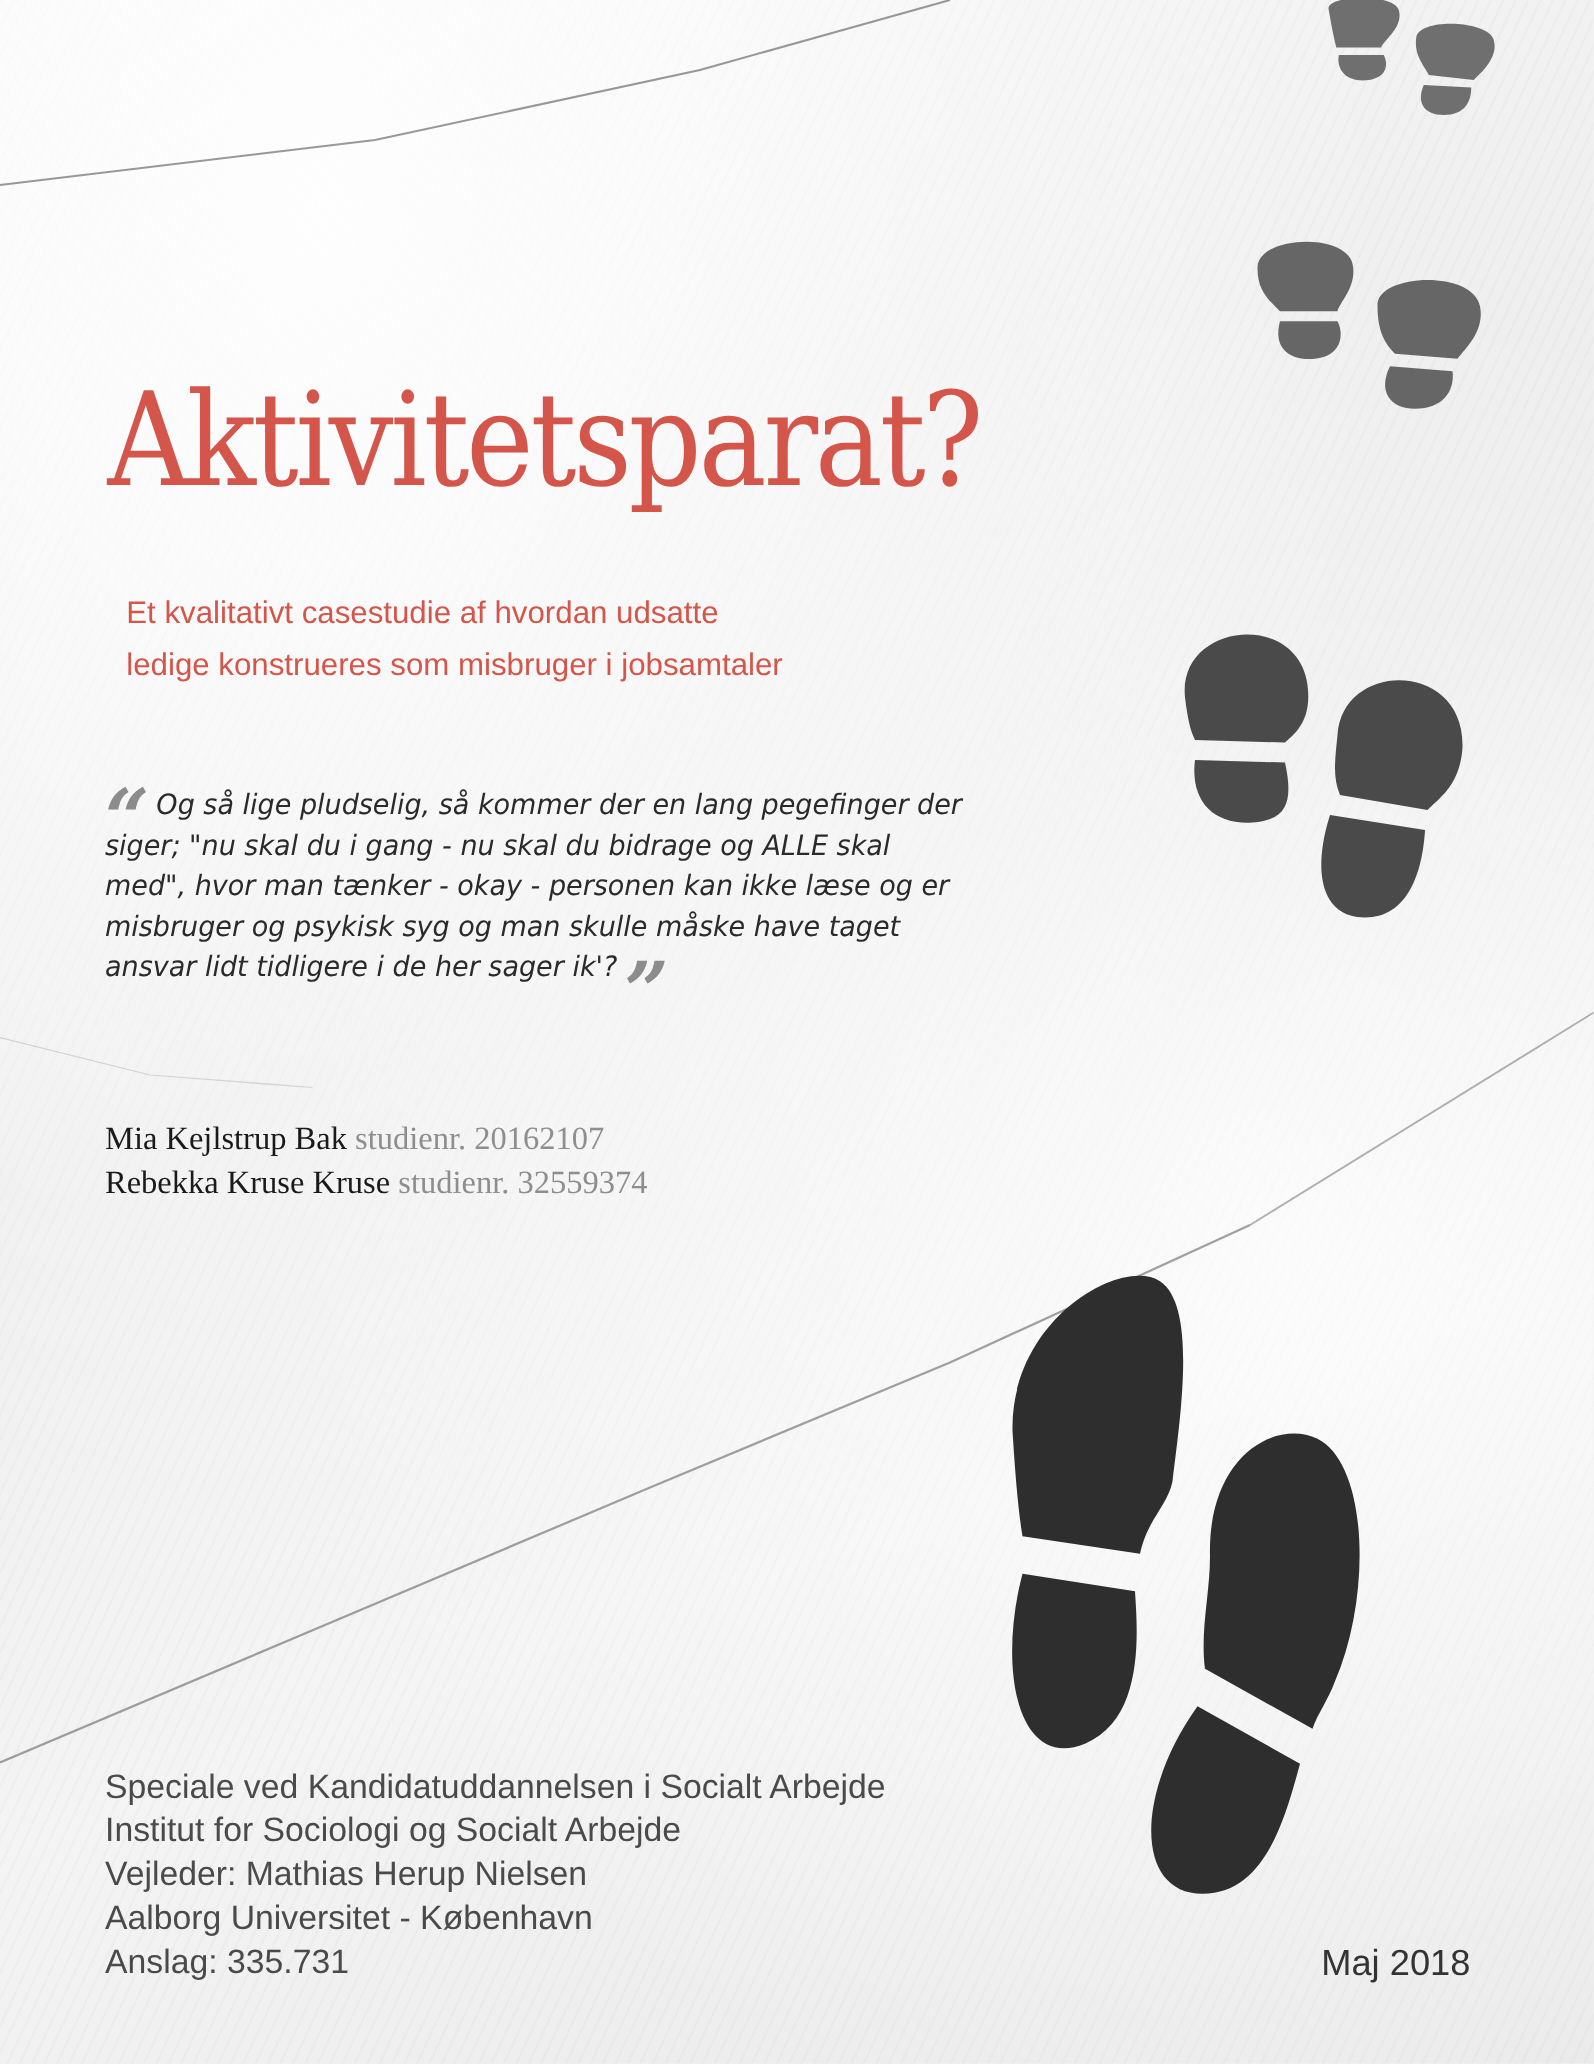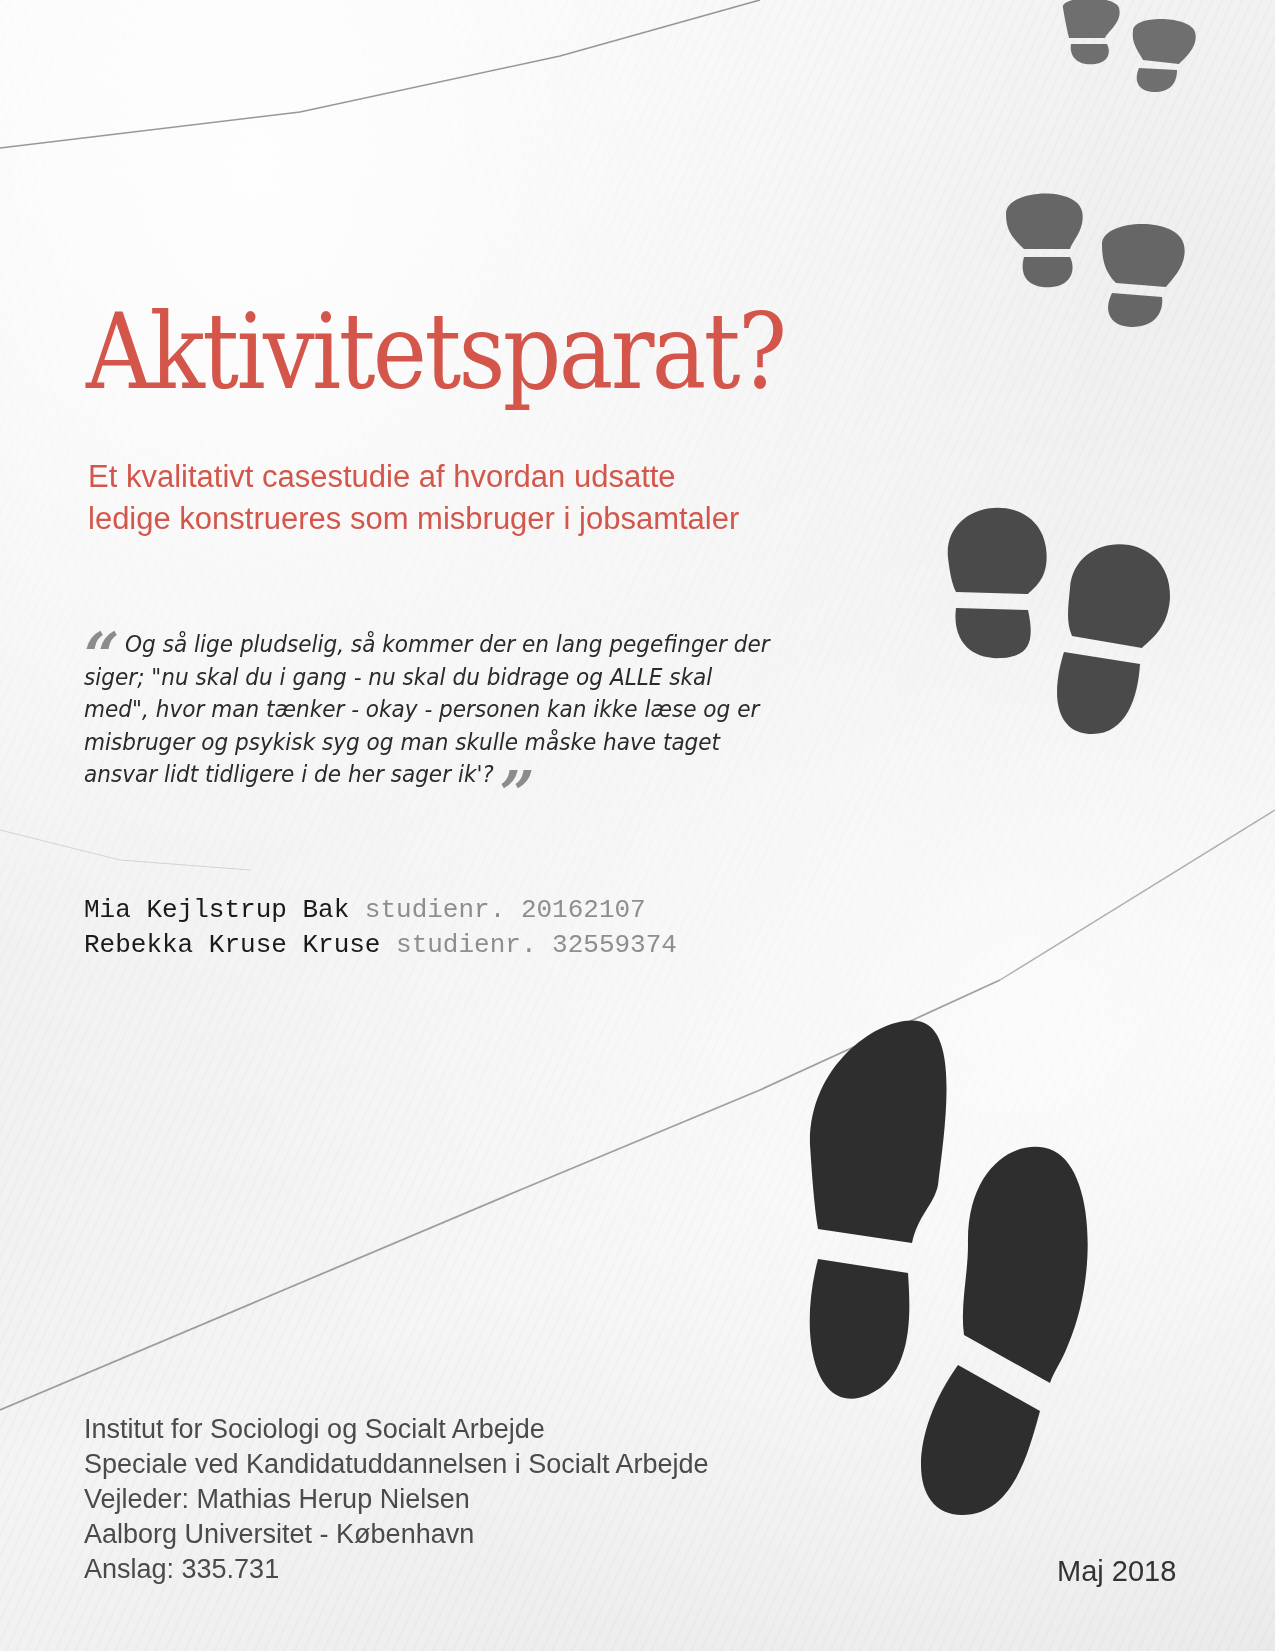--- a/index.html
+++ b/index.html
@@ -20,37 +20,37 @@
     .title {
       position: absolute; left: 86px; top: 292px;
       font-family: "DejaVu Serif", serif;
       font-size: 104px; line-height: 120px; letter-spacing: -3px;
       color: #d4564a; transform: scaleX(0.88); transform-origin: left top;
       margin: 0; font-weight: normal; white-space: nowrap;
     }
     .subtitle {
       position: absolute; left: 84px; top: 452px; width: 820px;
       font-family: "Liberation Sans", sans-serif;
-      font-size: 31px; line-height: 42px; color: #d4564a; margin: 4px; font-weight: normal;
+      font-size: 25px; line-height: 42px; color: #d4564a; margin: 17px; font-weight: normal;
     }
     .quote {
       position: absolute; left: 84px; top: 628px; width: 790px;
       font-family: "DejaVu Sans", sans-serif; font-style: italic;
       font-size: 22.5px; line-height: 32.5px; color: #2a2a2a;
       transform: scaleX(0.96); transform-origin: left top;
     }
     .qmark {
       font-family: "DejaVu Serif", serif; font-style: italic; font-weight: bold;
       color: #8c8c8c; font-size: 64px; line-height: 0; vertical-align: -22px;
     }
     .qmark.open { margin-right: 6px; vertical-align: -26px; }
     .qmark.close { margin-left: 6px; vertical-align: -34px; }
     .authors {
       position: absolute; left: 84px; top: 893px;
-      font-family: Liberation Mono, monospace; font-size: 26px; line-height: 35px;
+      font-family: Liberation Serif, serif; font-size: 26px; line-height: 35px;
     }
     .author-name { color: #1a1a1a; }
     .author-id { color: #8e8e8e; }
     .footer {
       position: absolute; left: 84px; top: 1412px;
       font-family: "Liberation Sans", sans-serif; font-size: 27px; line-height: 35px;
       color: #4a4a4a; font-weight: 300;
     }
     .date {
       position: absolute; left: 1057px; top: 1555px;
@@ -136,20 +136,20 @@
     <span class="author-name">Mia Kejlstrup Bak</span>
     <span class="author-id">studienr. 20162107</span>
   </div>
   <div>
     <span class="author-name">Rebekka Kruse Kruse</span>
     <span class="author-id">studienr. 32559374</span>
   </div>
 </div>
 
 <div class="footer">
+  <div>Speciale ved Kandidatuddannelsen i Socialt Arbejde</div>
   <div>Institut for Sociologi og Socialt Arbejde</div>
-  <div>Speciale ved Kandidatuddannelsen i Socialt Arbejde</div>
   <div>Vejleder: Mathias Herup Nielsen</div>
   <div>Aalborg Universitet - København</div>
   <div>Anslag: 335.731</div>
 </div>
 
 <div class="date">Maj 2018</div>
 
 </body></html>

